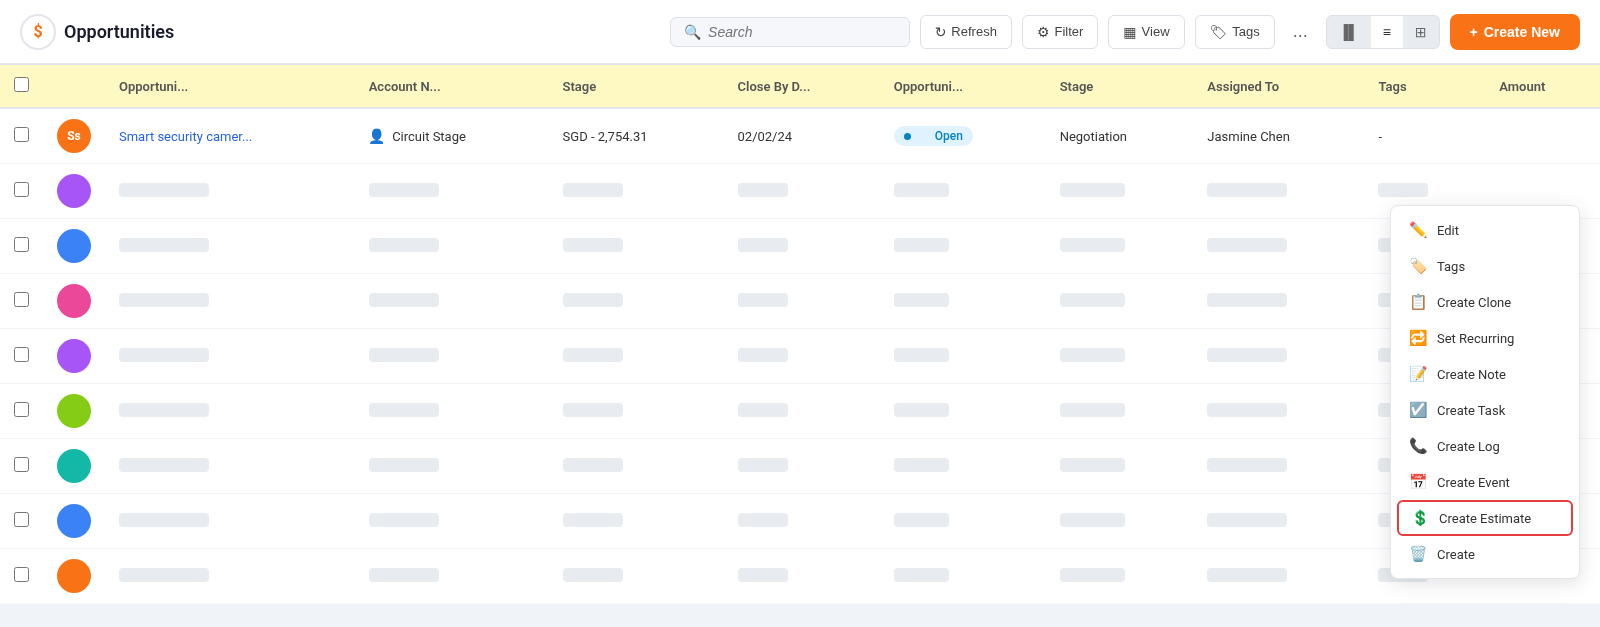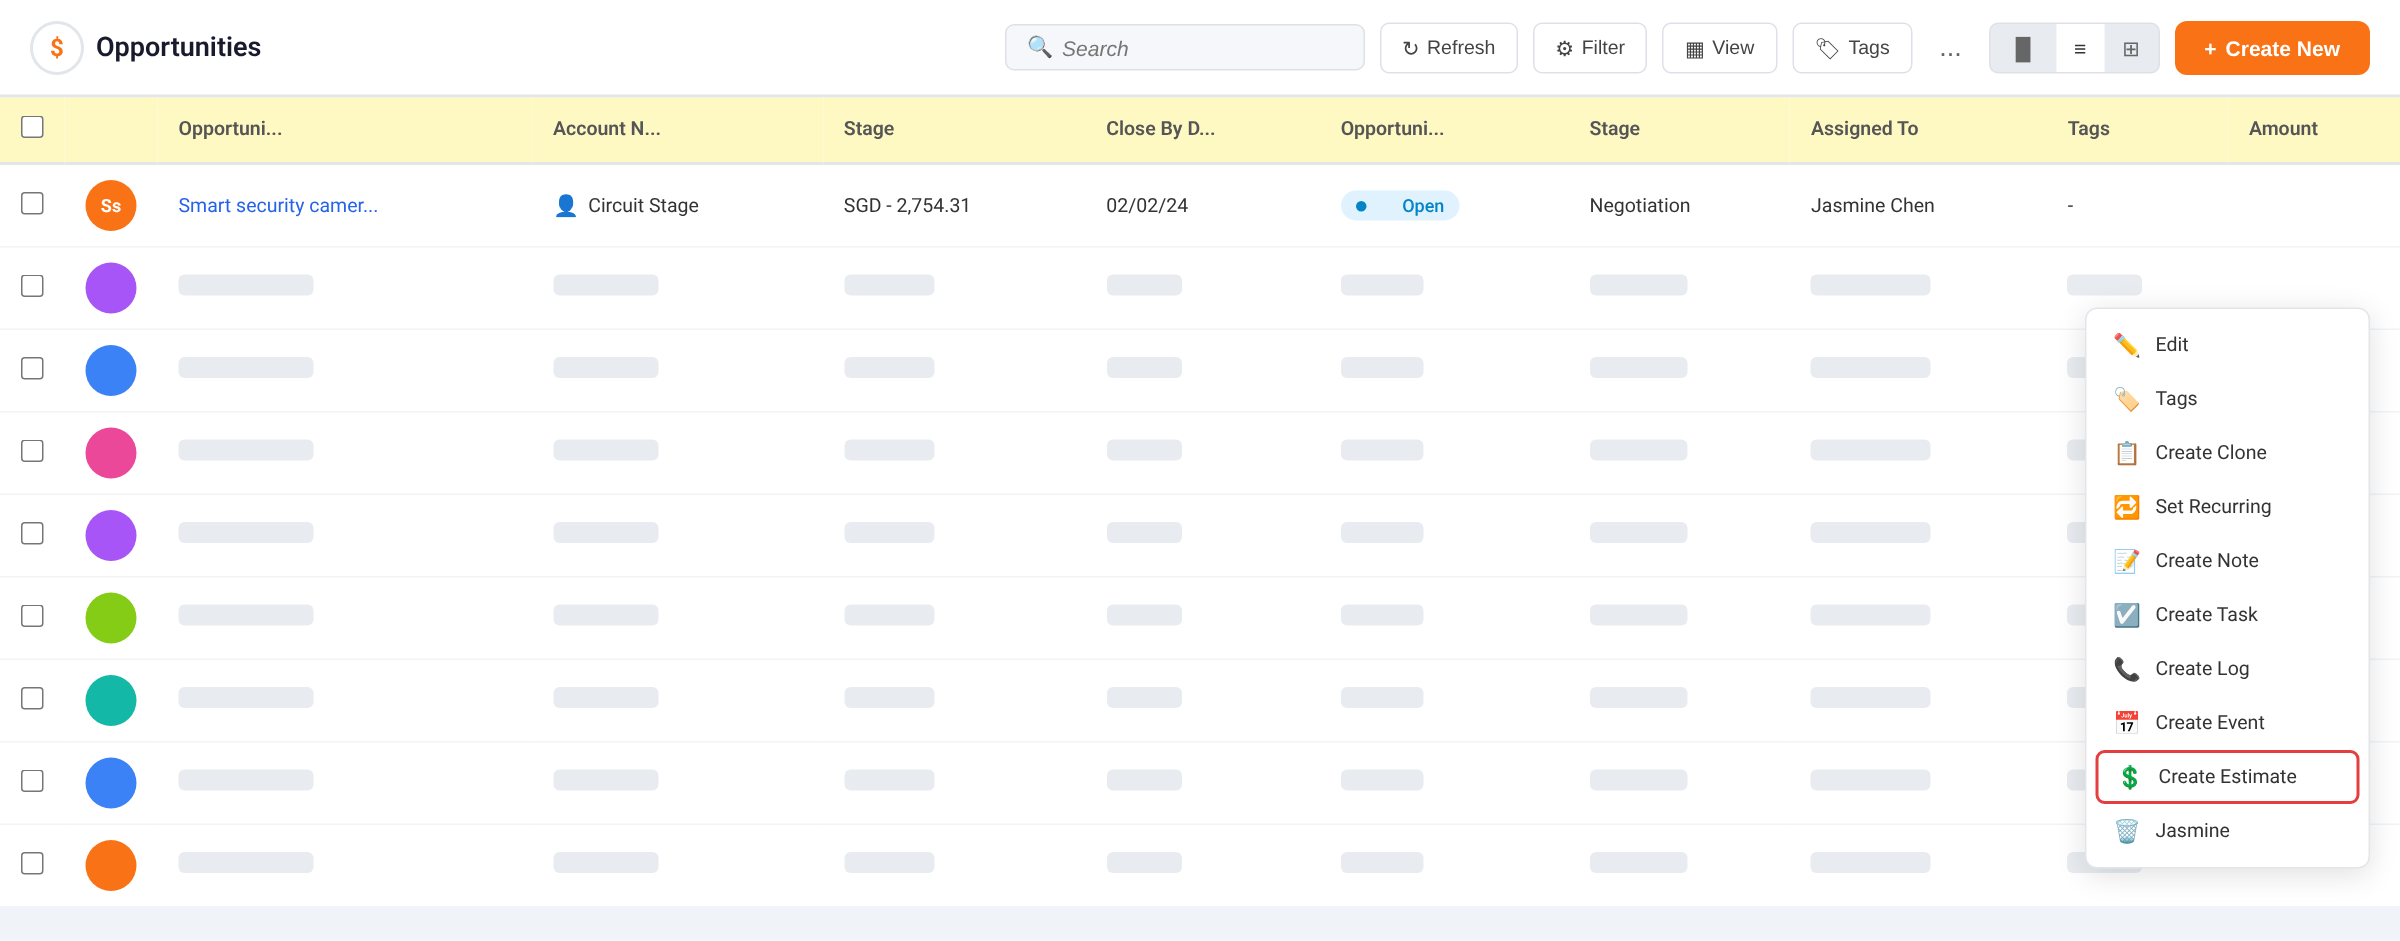--- a/index.html
+++ b/index.html
@@ -369,16 +369,16 @@
       <div class="context-menu-item">
         <span class="context-menu-icon">📅</span>
         <span class="context-menu-label">Create Event</span>
       </div>
       <div class="context-menu-item highlighted">
         <span class="context-menu-icon">💲</span>
         <span class="context-menu-label">Create Estimate</span>
       </div>
       <div class="context-menu-item">
         <span class="context-menu-icon">🗑️</span>
-        <span class="context-menu-label">Jasmine</span>
+        <span class="context-menu-label">Create</span>
       </div>
     </div>
 </div>
 
 </body></html>

